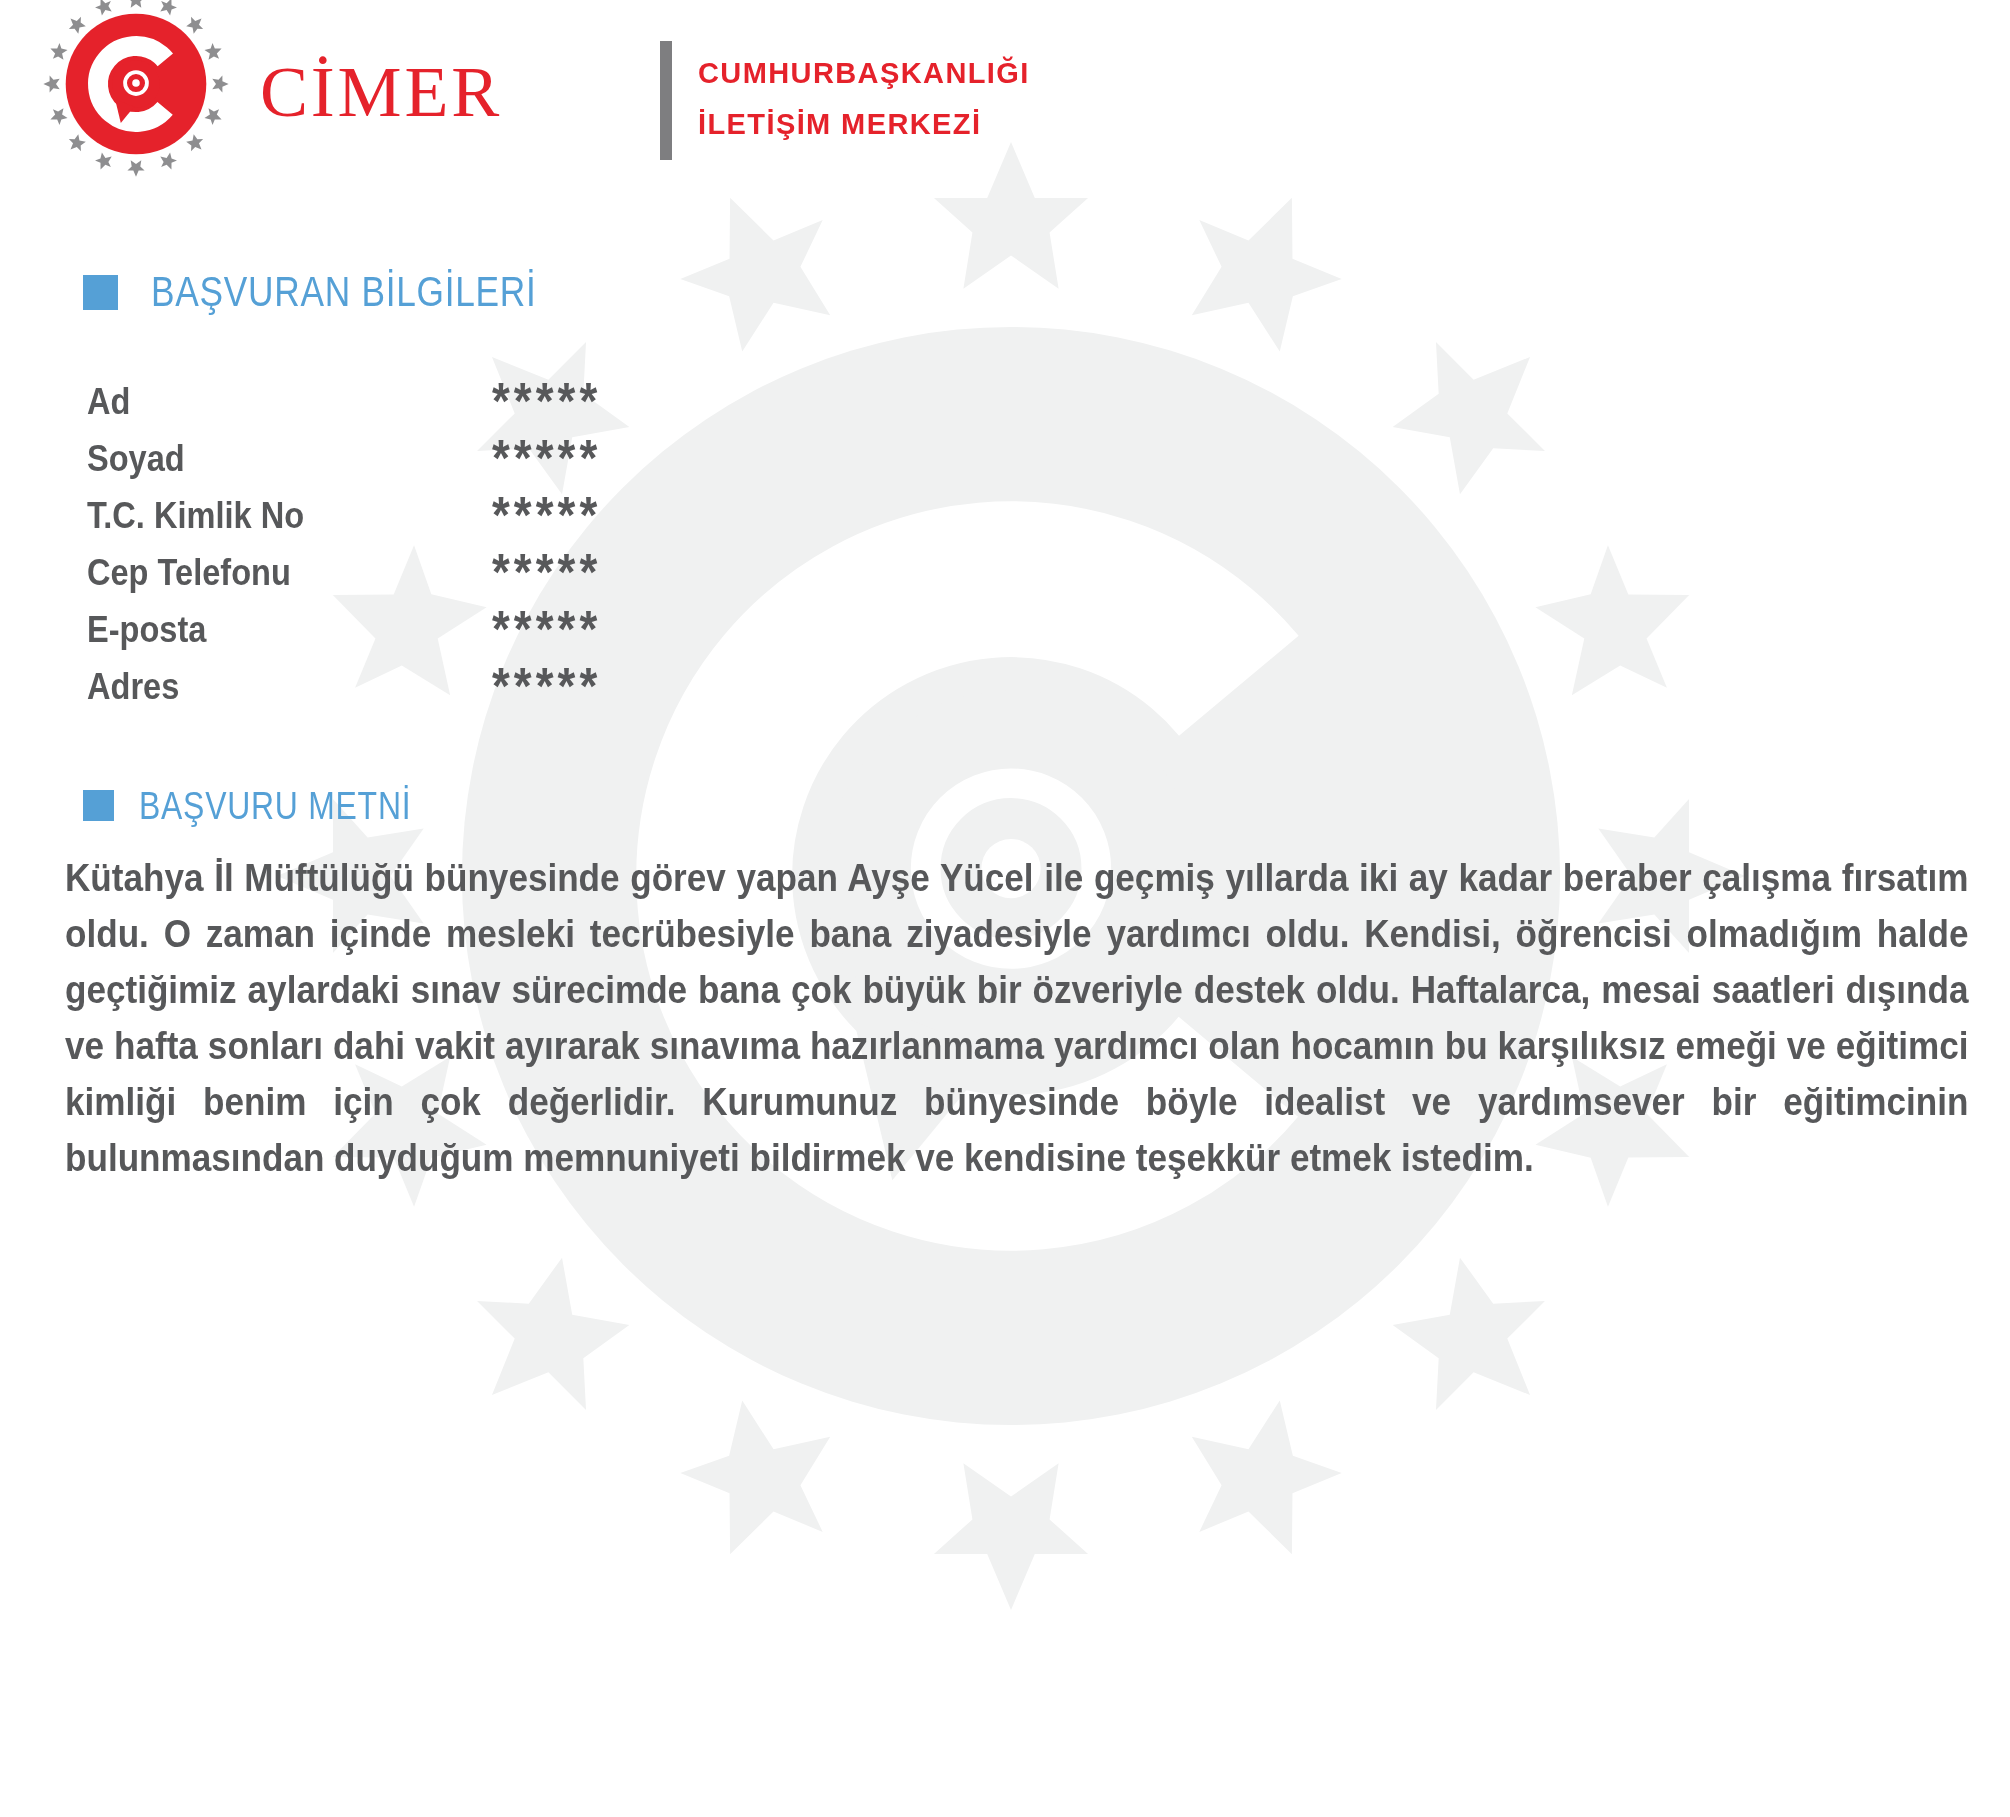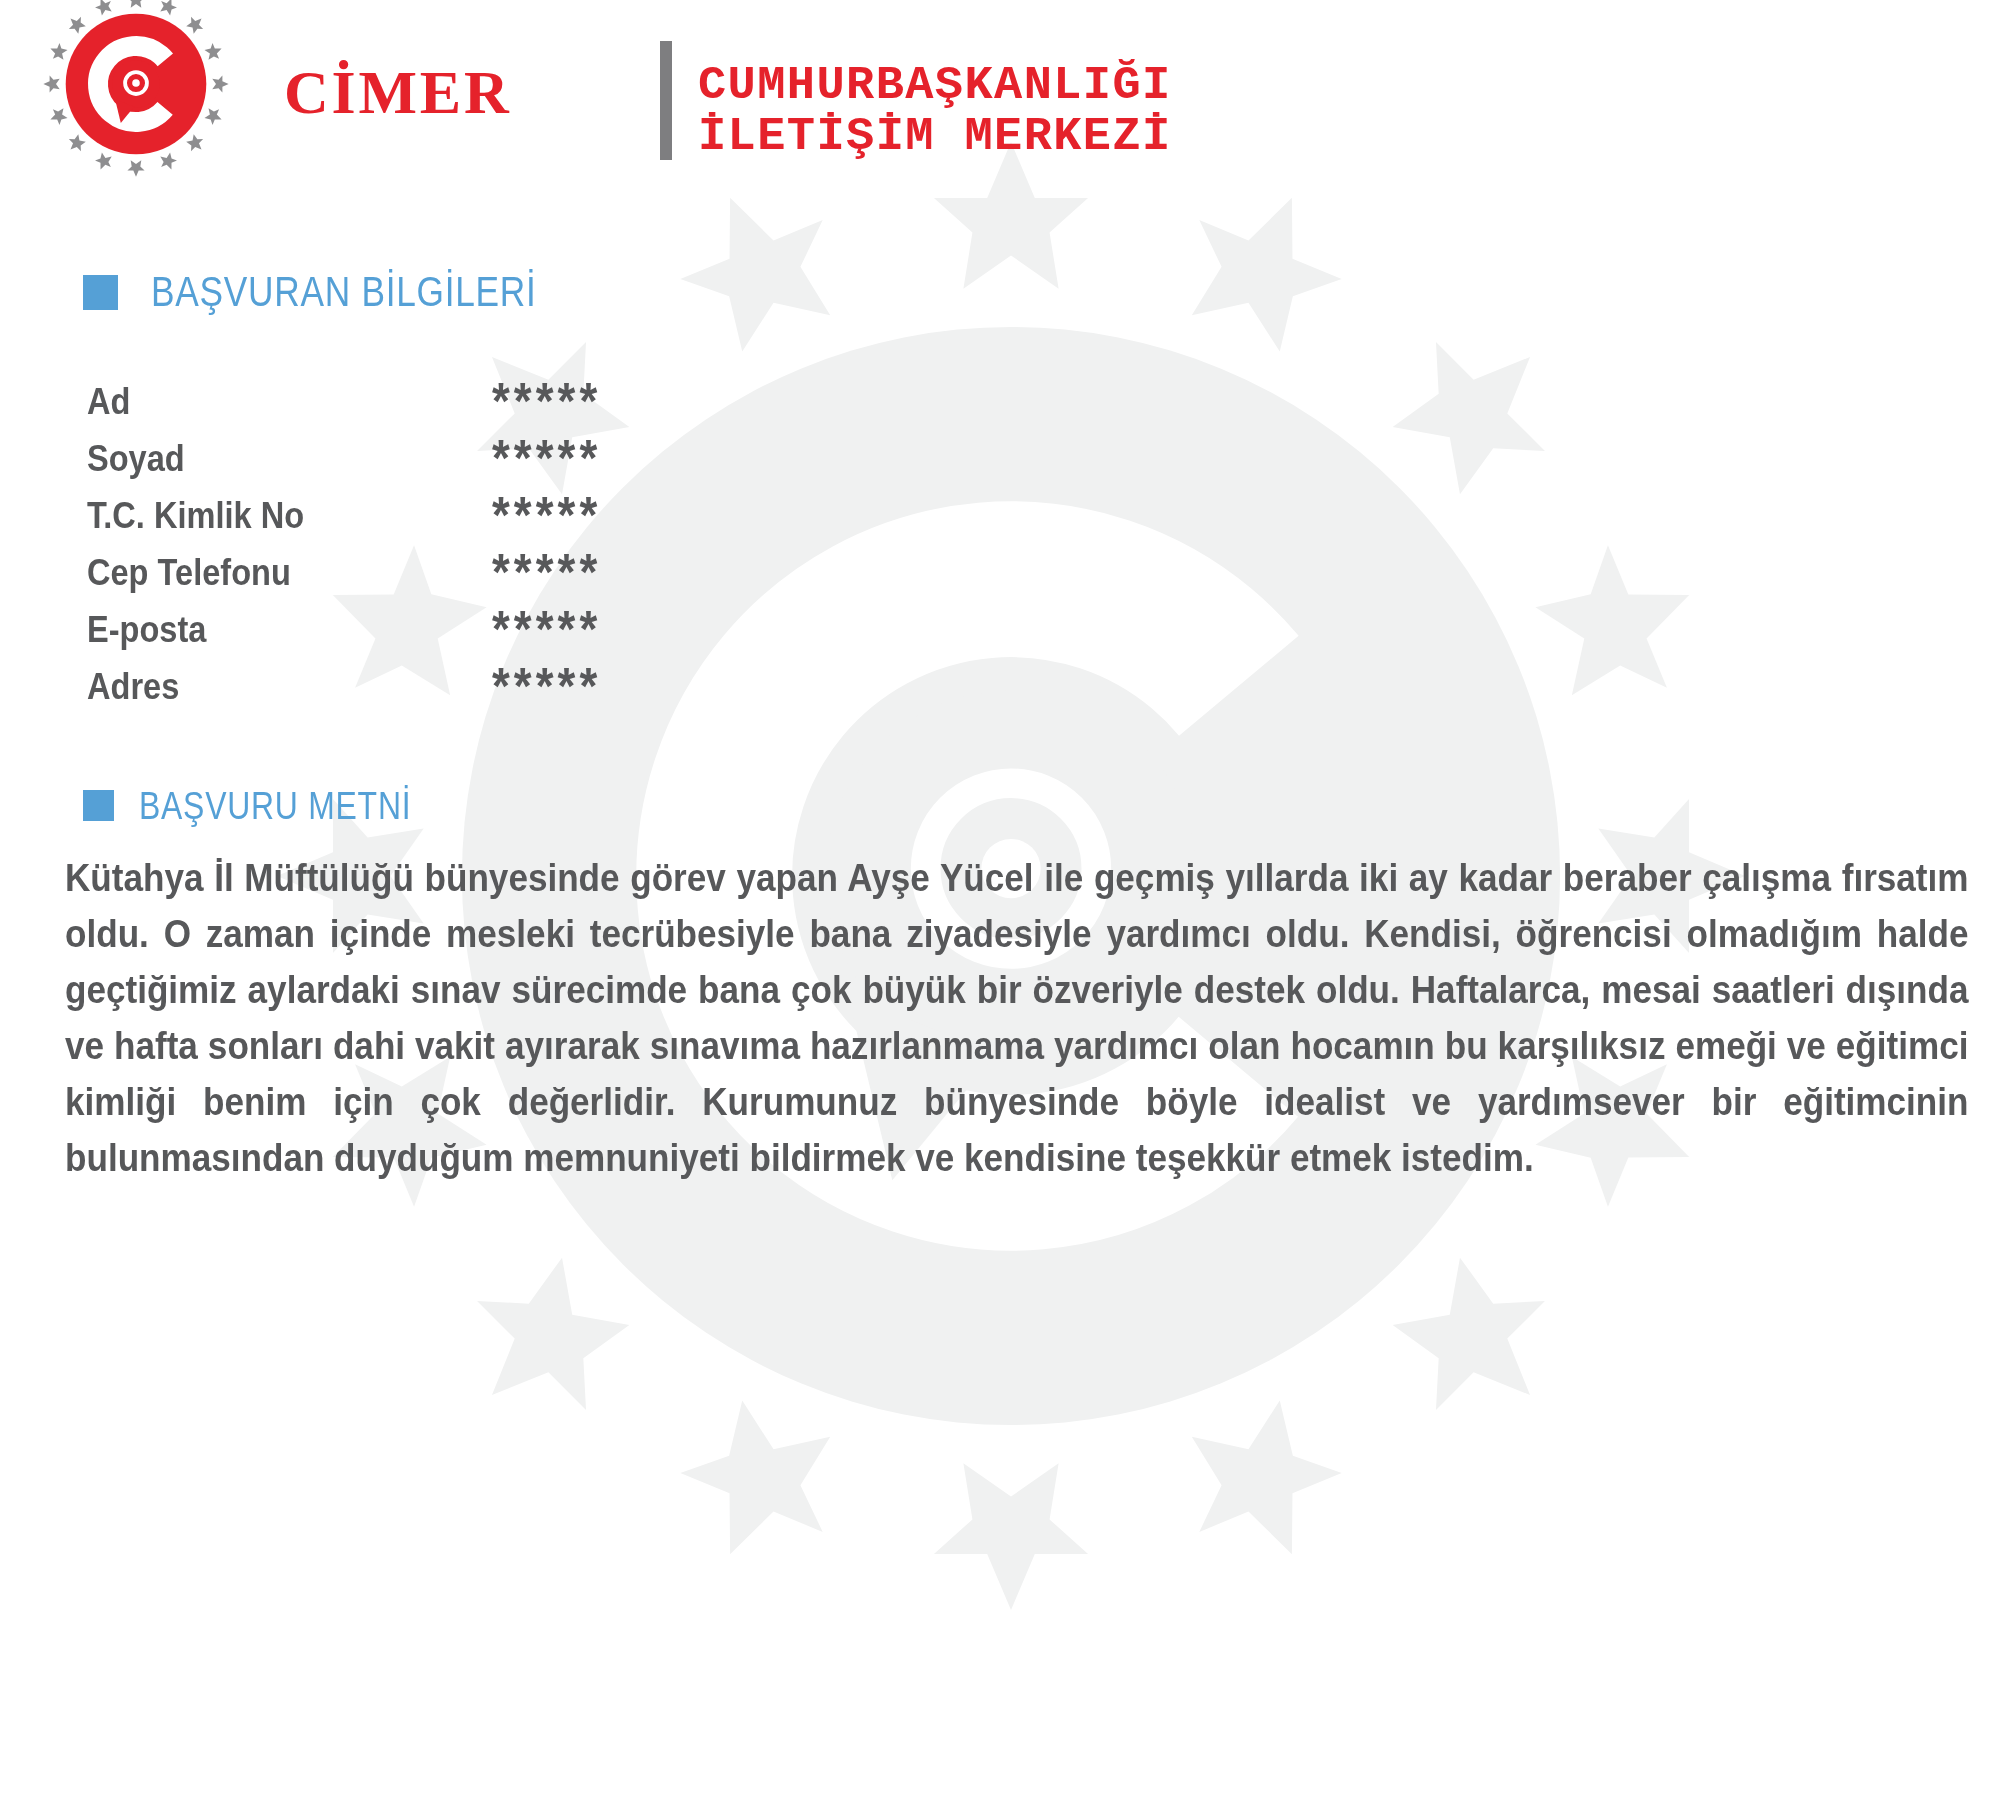--- a/index.html
+++ b/index.html
@@ -21,35 +21,33 @@
   
   .watermark{
     position:absolute;left:269px;top:134px;width:1484px;height:1484px;
     pointer-events:none;
   }
 
   
   .logo-emblem{position:absolute;left:41px;top:-11px;width:190px;height:190px;}
   .brand{
     position:absolute;left:260px;top:37px;
-    font-family:"Liberation Serif",serif;font-weight:bold;
-    font-size:62px;line-height:111px;letter-spacing:2.8px;
+    font-family:"Liberation Serif",serif;font-weight:normal;
+    font-size:72px;line-height:111px;letter-spacing:2.8px;
     color:var(--brand-red);
-    margin-left:24px;
   }
   .divider-bar{
     position:absolute;left:660px;top:41px;width:12px;height:119px;
     background:var(--divider-gray);
   }
   .org-block{
     position:absolute;left:698px;top:48px;
-    font-family:Liberation Mono, monospace;font-weight:bold;
-    font-size:47px;line-height:51px;letter-spacing:1.4px;
+    font-family:Liberation Sans, sans-serif;font-weight:bold;
+    font-size:29px;line-height:51px;letter-spacing:1.4px;
     color:var(--brand-red);
-    margin-top:12px;
   }
   .sq{
     position:absolute;background:var(--accent-blue);
   }
   .sq1{left:83px;top:275px;width:35px;height:35px;}
   .sq2{left:83px;top:790px;width:31px;height:31px;}
   .section-title{
     position:absolute;color:var(--accent-blue);
     font-weight:400;transform-origin:left top;
   }

